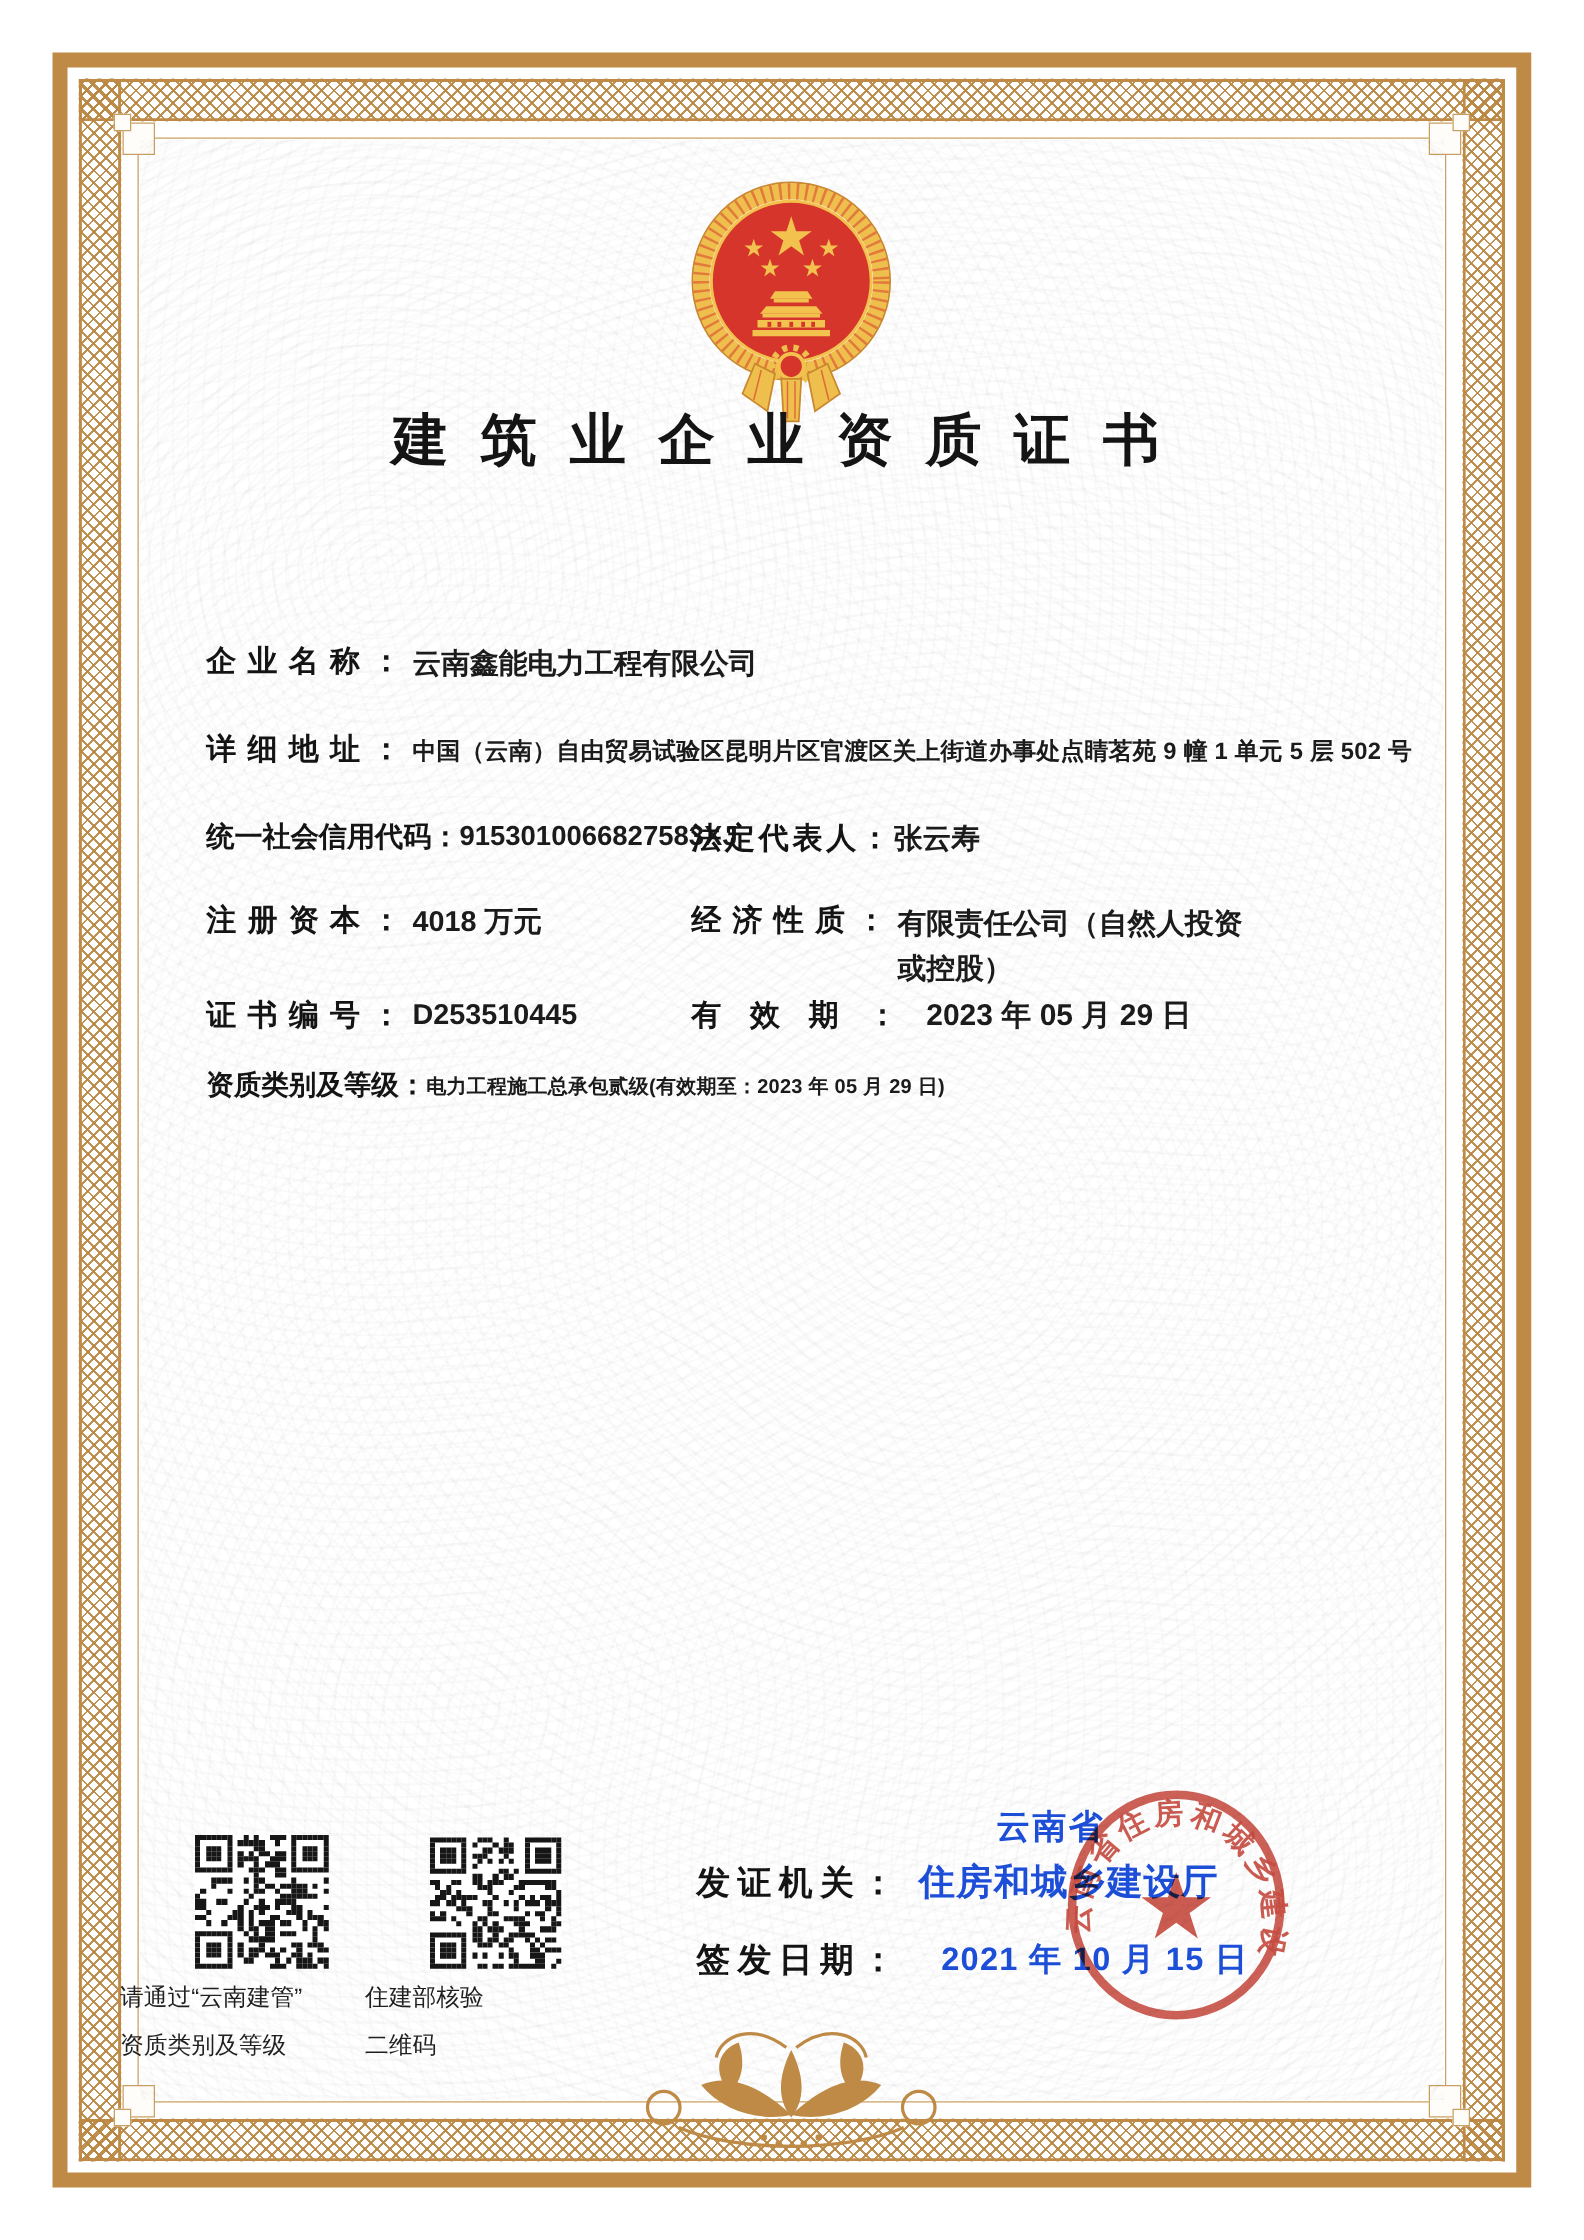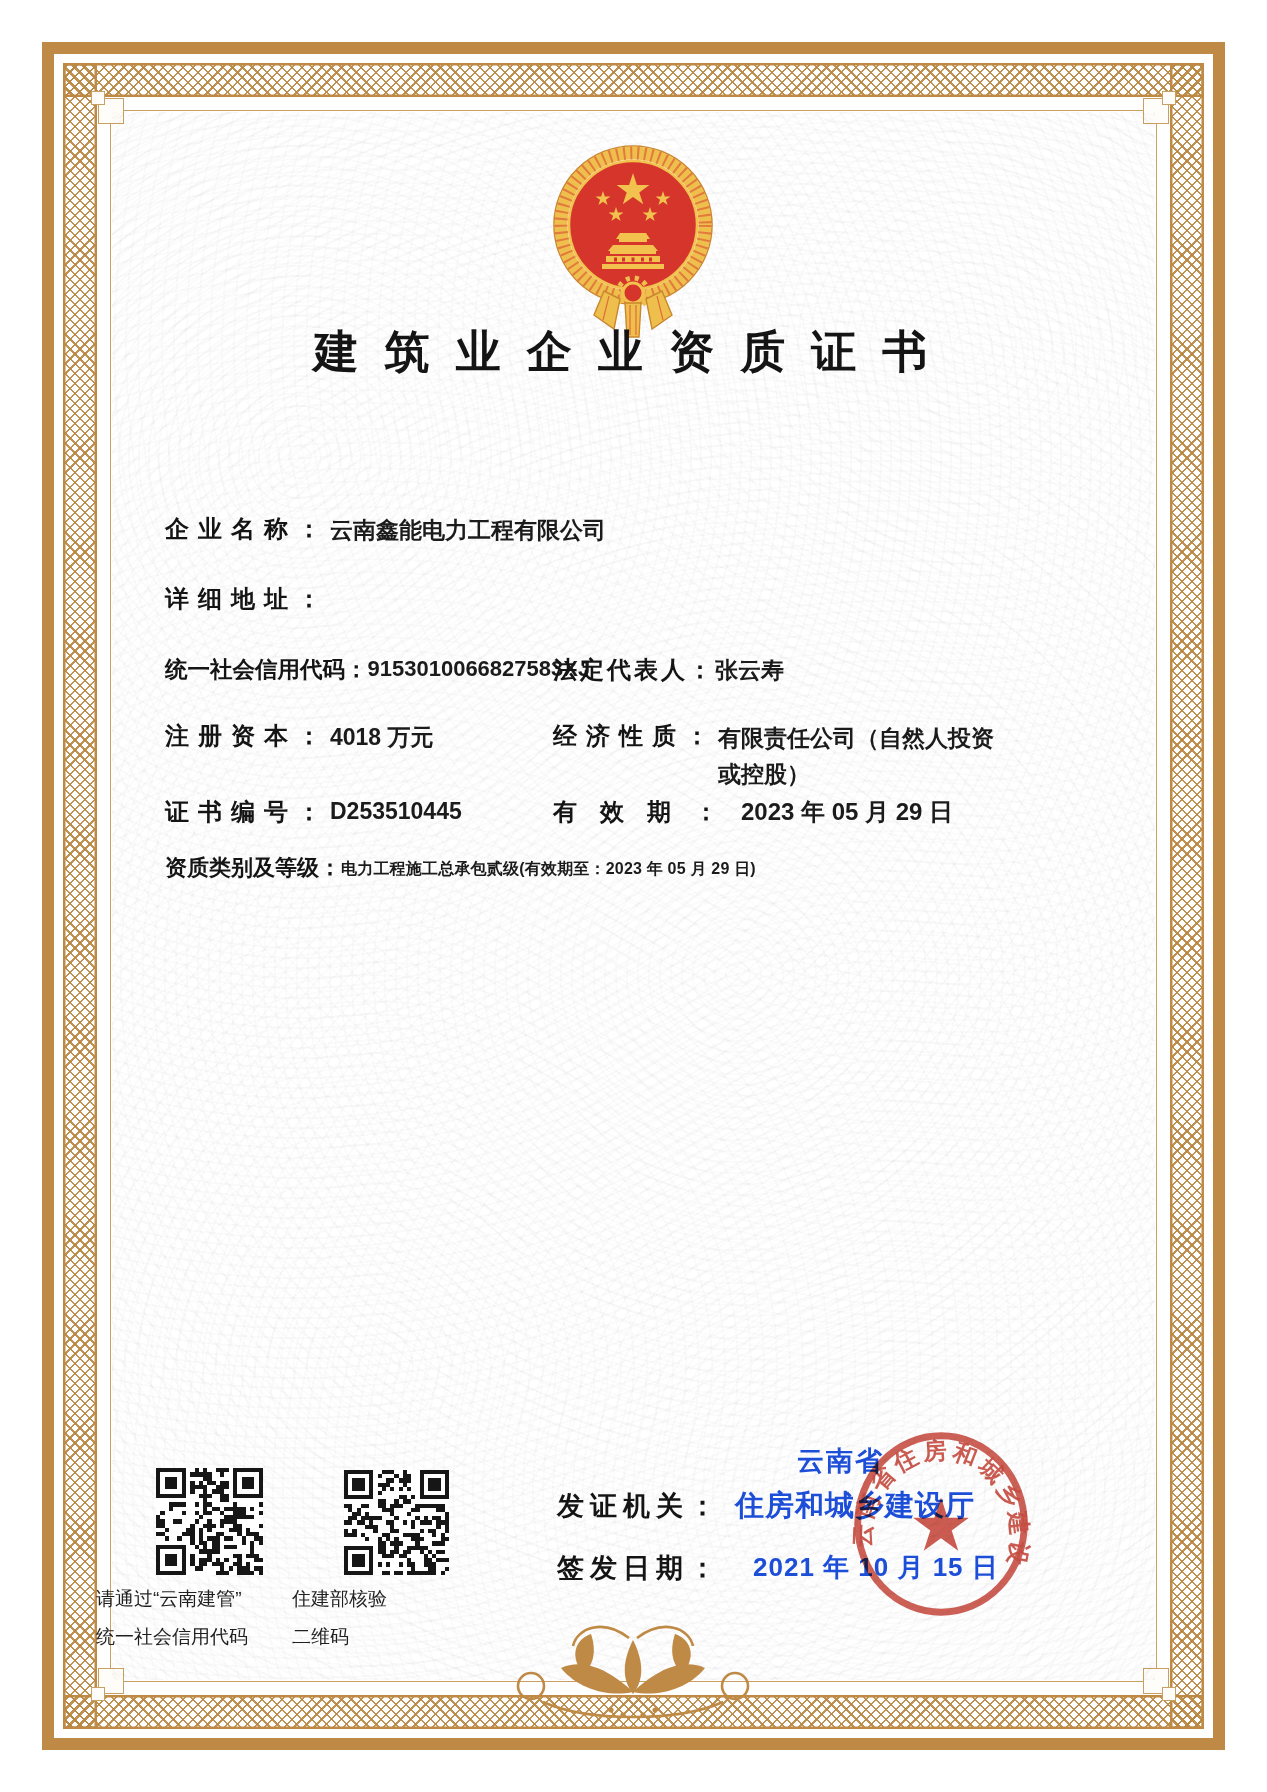--- a/index.html
+++ b/index.html
@@ -159,20 +159,21 @@
 
   <div class="title">建筑业企业资质证书</div>
 
   <div class="frow row-company">
     <span class="lbl ls-wide">企业名称：</span>
     <span class="val">云南鑫能电力工程有限公司</span>
   </div>
 
   <div class="frow row-address">
     <span class="lbl ls-wide">详细地址：</span>
+    <span class="val">中国（云南）自由贸易试验区昆明片区官渡区关上街道办事处点睛茗苑 9 幢 1 单元 5 层 502 号</span>
   </div>
 
   <div class="frow row-credit">
     <span class="lbl ls-none">统一社会信用代码：</span>
     <span class="val">9153010066827583XJ</span>
   </div>
 
   <div class="frow row-rep">
     <span class="lbl ls-rep">法定代表人：</span>
     <span class="val">张云寿</span>
@@ -1452,21 +1453,21 @@
       <span class="c"></span>
       <span class="c"></span>
       <span class="c"></span>
       <span class="c"></span>
       <span></span>
       <span class="c"></span>
       <span></span>
     </div>
   <div class="qr-cap qr-cap1">
     <div>请通过“云南建管”</div>
-    <div>统一社会信用代码</div>
+    <div>资质类别及等级</div>
   </div>
   <div class="qr-cap qr-cap2">
     <div>住建部核验</div>
     <div>二维码</div>
   </div>
 
   <div class="f-lbl authority-label">发证机关：</div>
   <div class="f-val authority-region">云南省</div>
   <div class="f-val authority-value">住房和城乡建设厅</div>
   <div class="f-lbl date-label">签发日期：</div>

